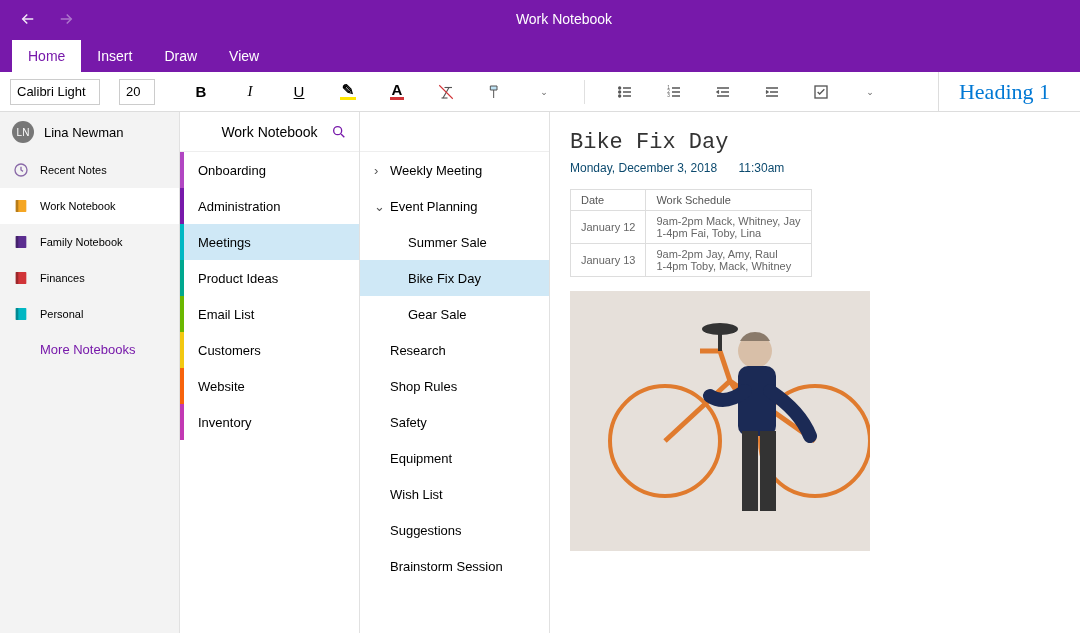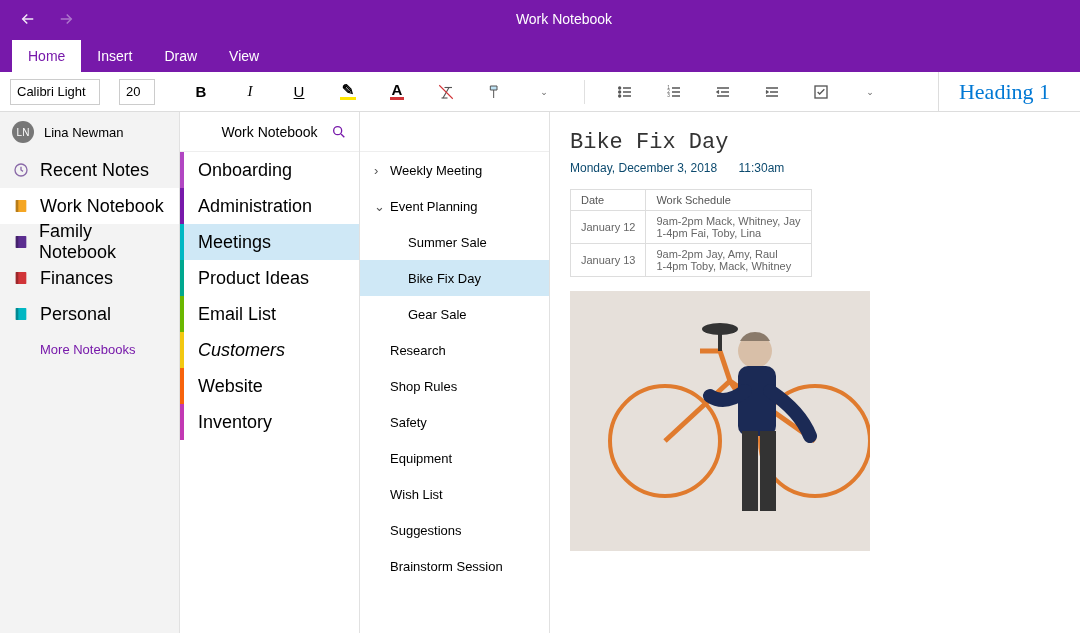--- a/index.html
+++ b/index.html
@@ -22,29 +22,29 @@
   .rbtn { width: 30px; height: 30px; display:flex; align-items:center; justify-content:center; cursor:pointer; border-radius:2px; font-size: 15px;}
   .sep { width: 1px; height: 24px; background: #e0e0e0; margin: 0 6px; }
   .under-stroke { border-bottom: 3px solid; padding: 0 2px 1px; line-height: 12px; font-weight:bold; font-size: 15px;}
   .ribbon-spacer { flex:1; }
   .heading-box { border-left:1px solid #ddd; height: 100%; display:flex; align-items:center; padding: 0 20px; color:#0078d4; font-size: 22px; font-family: "Segoe UI Light", "Segoe UI"; }
   
   .body { flex:1; display:flex; overflow:hidden; }
   .nav-col { width: 180px; background:#f3f3f3; border-right:1px solid #e1e1e1; display:flex; flex-direction:column; }
   .user-row { display:flex; align-items:center; height: 40px; padding: 0 12px; gap:10px; font-size: 13px; }
   .avatar { width:22px; height:22px; border-radius:50%; background:#777; color:#fff; display:flex; align-items:center; justify-content:center; font-size:10px;text-align:center; }
-  .nav-item { display:flex; align-items:center; height:36px; padding: 0 12px; gap:10px; font-size: 18px; cursor:pointer; }
+  .nav-item { display:flex; align-items:center; height:36px; padding: 0 12px; gap:10px; font-size: 11px; cursor:pointer; }
   .nav-item.active { background:#fff; }
   .nav-icon { width:18px; height:18px; display:flex; align-items:center; justify-content:center; }
   .more-link { padding: 10px 12px 10px 40px; color:#7719aa; font-size:13px; cursor:pointer; }
   
   .sections-col { width: 180px; border-right:1px solid #e1e1e1; position:relative; display:flex; flex-direction:column; }
   .sections-header { height:40px; display:flex; align-items:center; justify-content:center; font-size: 14px; border-bottom:1px solid #eee; position:relative; }
   .search-icon { position:absolute; right: 12px; color:#7719aa; }
-  .section-item { height:36px; display:flex; align-items:center; padding: 0 14px; font-size:18px; cursor:pointer; border-right: 4px solid transparent; }
+  .section-item { height:36px; display:flex; align-items:center; padding: 0 14px; font-size:13px; cursor:pointer; border-right: 4px solid transparent; }
   .section-item.active { background:#cfe8f6; }
   
   .pages-col { width: 190px; border-right:1px solid #e1e1e1; }
   .page-item { height:36px; display:flex; align-items:center; padding-left: 14px; font-size:13px; cursor:pointer; gap:6px; }
   .page-item.indent { padding-left: 32px; }
   .page-item.active { background:#cfe8f6; }
   .expander { width: 10px; display:inline-block; color:#555; }
   
   .content { flex:1; padding: 18px 20px; overflow:hidden; position:relative; }
   .page-title { font-family: Consolas, "Courier New", monospace; font-size: 22px; color:#333; margin-bottom: 6px; }
@@ -241,21 +241,21 @@
           </div>
           <div class="section-item active" style="border-left: 4px solid rgb(0, 183, 195);">
             <span>Meetings</span>
           </div>
           <div class="section-item" style="border-left: 4px solid rgb(0, 168, 143);">
             <span>Product Ideas</span>
           </div>
           <div class="section-item" style="border-left: 4px solid rgb(107, 183, 0);">
             <span>Email List</span>
           </div>
-          <div class="section-item" style="border-left: 4px solid rgb(242, 200, 17); font-style: italic;">
+          <div class="section-item" style="border-left: 4px solid rgb(242, 200, 17);">
             <span>Customers</span>
           </div>
           <div class="section-item" style="border-left: 4px solid rgb(247, 99, 12);">
             <span>Website</span>
           </div>
           <div class="section-item" style="border-left: 4px solid rgb(194, 57, 179);">
             <span>Inventory</span>
           </div>
         </div>
     </div>

